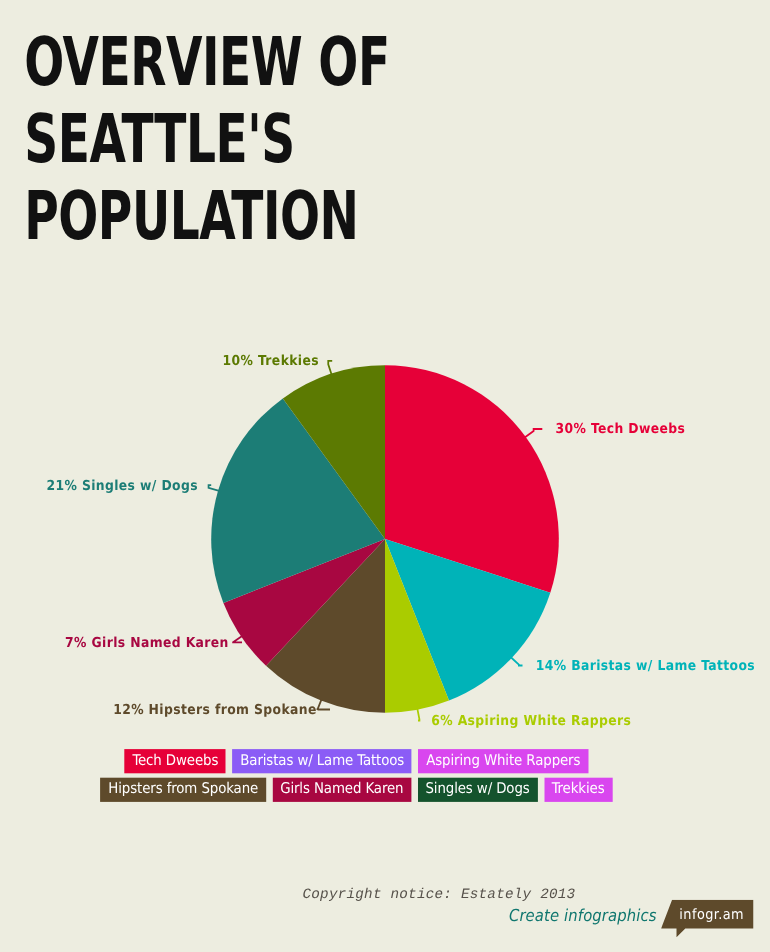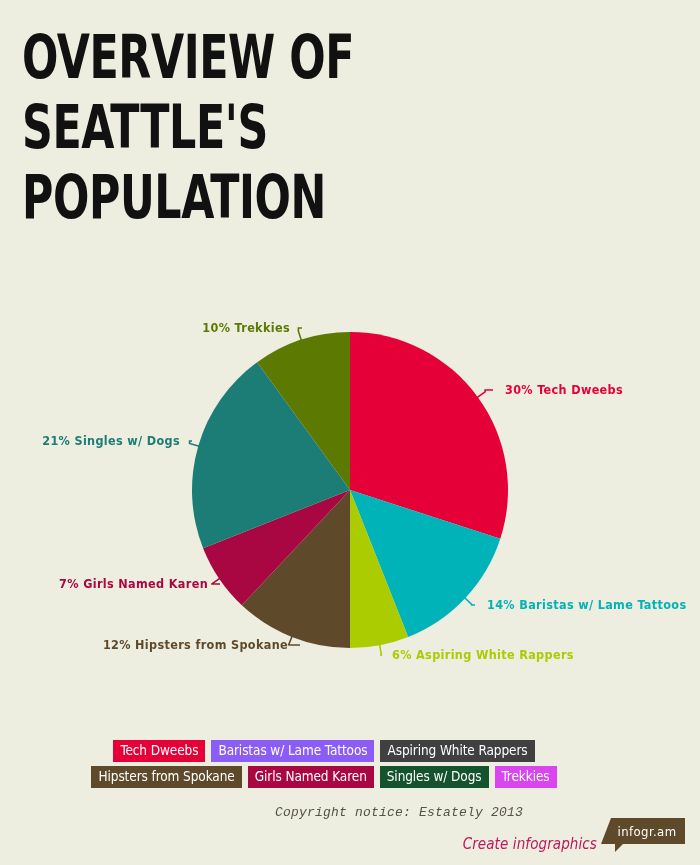--- a/index.html
+++ b/index.html
@@ -61,21 +61,21 @@
     height: 390px;
   }
   .chart-svg {
     display: block;
   }
 
   
   .legend {
     position: absolute;
     left: 0;
-    top: 740px;
+    top: 681px;
     width: 648px;
     display: flex;
     flex-wrap: wrap;
     justify-content: center;
     align-content: flex-start;
     gap: 4px 6px;
     padding: 0 70px;
     box-sizing: border-box;
   }
   .legend-item {
@@ -107,23 +107,23 @@
     right: 15px;
     top: 818px;
     display: flex;
     align-items: flex-start;
     height: 34px;
   }
   .credit-text {
     font-family: "Liberation Sans Narrow", "DejaVu Sans Condensed", "Liberation Sans", sans-serif;
     font-style: italic;
     font-size: 15px;
-    color: #be185d;
+    color: #0f766e;
     margin-right: 4px;
-    margin-top: 17px;
+    margin-top: 5px;
     letter-spacing: 0.1px;
   }
   .badge-wrap {
     position: relative;
     width: 84px;
     height: 34px;
   }
   .badge-shape {
     position: absolute;
     inset: 0;
@@ -189,21 +189,21 @@
           <text x="208" y="288" fill="#a80741" class="pie-label-text" text-anchor="end">7% Girls Named Karen</text>
           <text x="180" y="145" fill="#1c7d76" class="pie-label-text" text-anchor="end">21% Singles w/ Dogs</text>
           <text x="290" y="32" fill="#5c7a02" class="pie-label-text" text-anchor="end">10% Trekkies</text>
         </g>
     </svg>
   </div>
 
   <div class="legend">
       <span class="legend-item" style="background: rgb(230, 0, 56);">Tech Dweebs</span>
       <span class="legend-item" style="background: #8b5cf6;">Baristas w/ Lame Tattoos</span>
-      <span class="legend-item" style="background: #404040;">Aspiring White Rappers</span>
+      <span class="legend-item" style="background: #d946ef;">Aspiring White Rappers</span>
       <span class="legend-item" style="background: rgb(94, 74, 43);">Hipsters from Spokane</span>
       <span class="legend-item" style="background: rgb(168, 7, 65);">Girls Named Karen</span>
       <span class="legend-item" style="background: #14532d;">Singles w/ Dogs</span>
       <span class="legend-item" style="background: #d946ef;">Trekkies</span>
     </div>
 
   <p class="copyright">Copyright notice:  Estately 2013</p>
 
   <div class="credit">
     <span class="credit-text">Create infographics</span>

